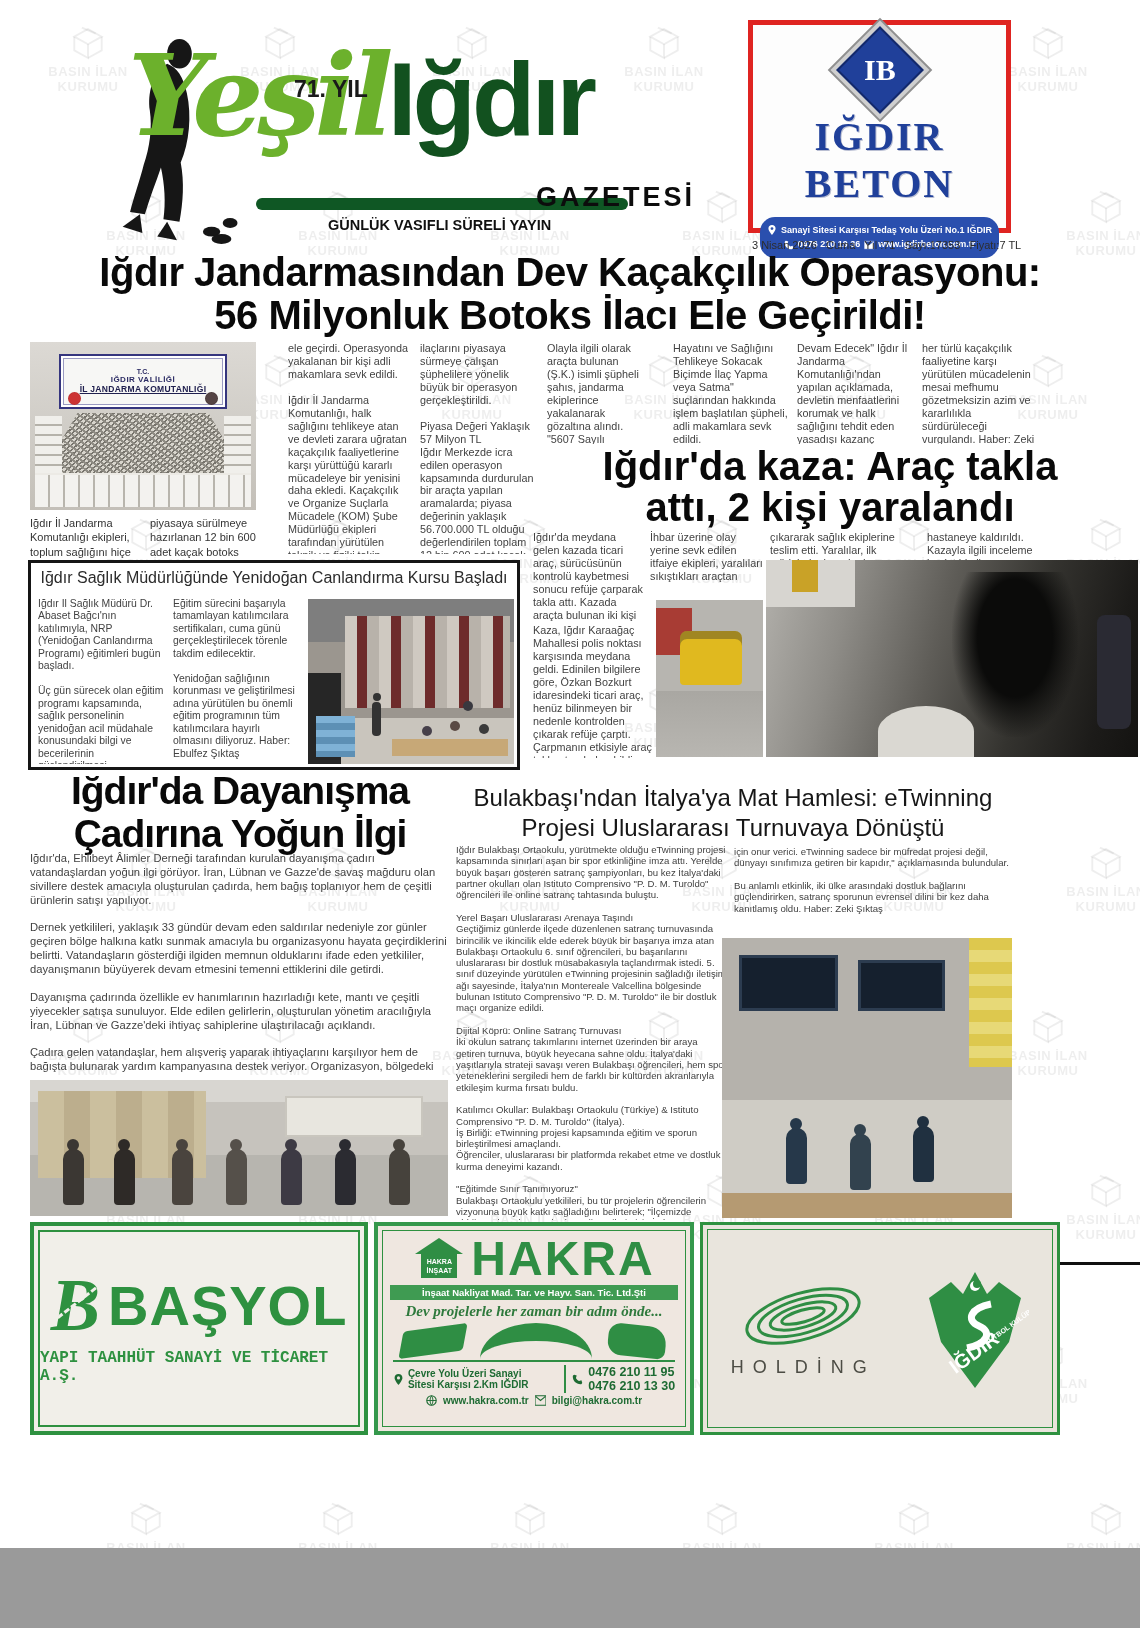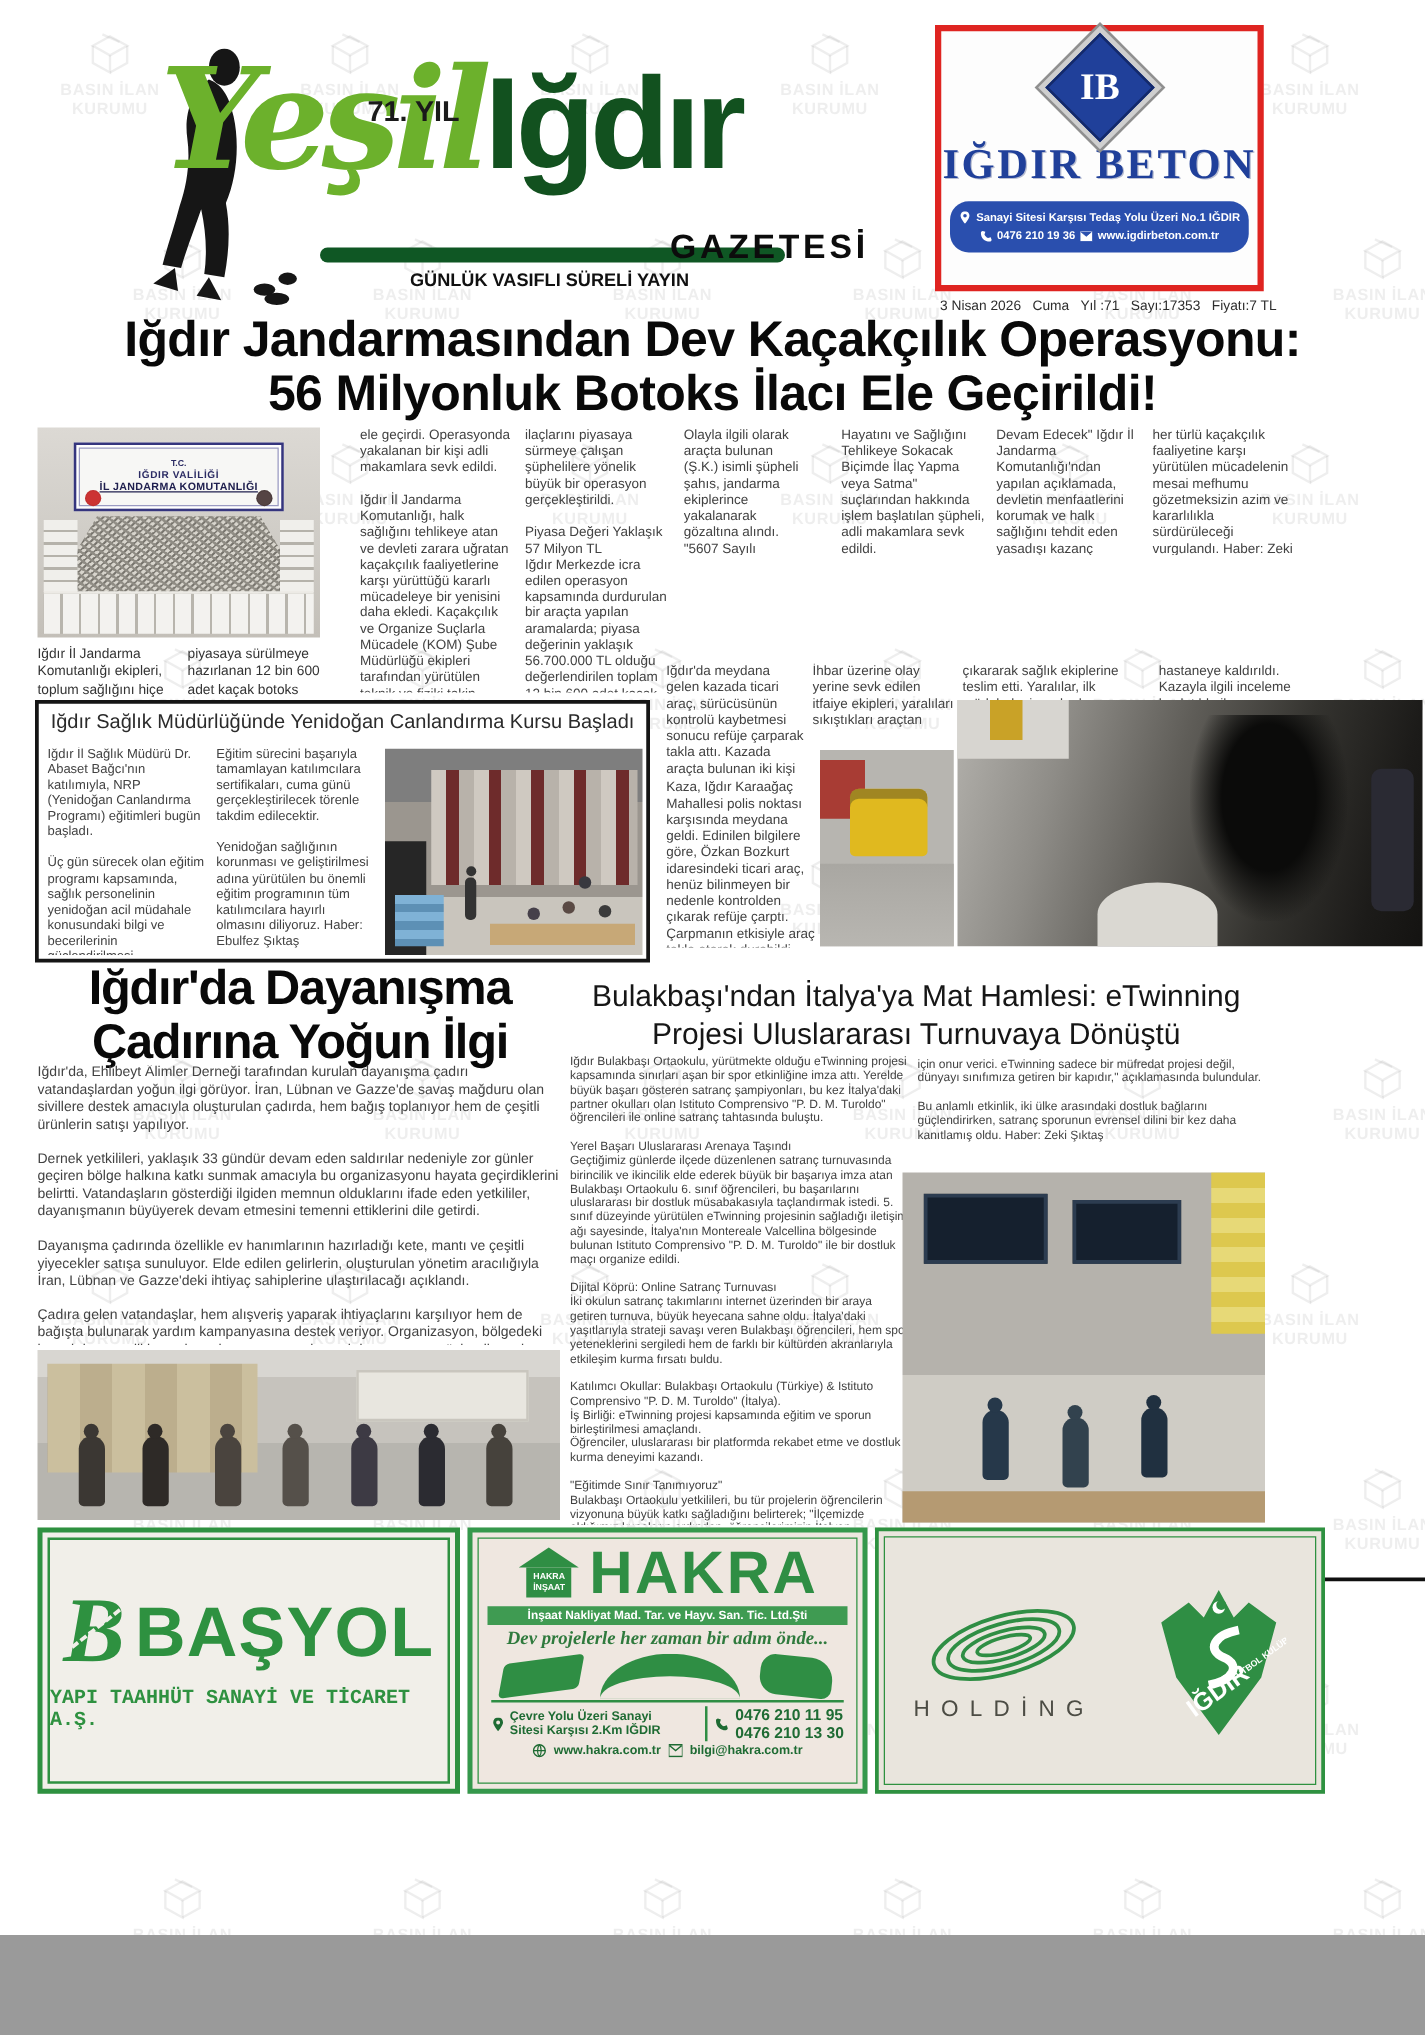--- a/index.html
+++ b/index.html
@@ -27,21 +27,21 @@
   #tagline { left:328px; top:217px; font-size:14.5px; font-weight:700; color:#101010; }
 
   
   #beton { left:748px; top:20px; width:263px; height:213px; border:5px solid #df2421;
            background:#fdfdfd; text-align:center; }
   .ib-diamond { width:62px; height:62px; margin:14px auto 12px; background:#20409a;
                 border:2px solid #13296b; box-shadow:0 0 0 4px #cfcfcf,0 0 0 6px #8f8f8f;
                 transform:rotate(45deg); display:flex; align-items:center; justify-content:center; }
   .ib-diamond span { transform:rotate(-45deg); color:#fff; font-family:"Liberation Serif",serif;
                      font-size:30px; font-weight:bold; }
-  .beton-name { font-family:"Liberation Serif",serif; font-size:34px; font-weight:900;
+  .beton-name { font-family:"Liberation Serif",serif; font-size:40px; font-weight:900;
                 color:#20409a; letter-spacing:2px; text-shadow:1px 1px 0 #b9bed2; }
   .beton-pill { margin:10px 7px 0; background:#2a4fae; border-radius:15px; padding:6px 6px;
                 color:#fff; font-size:9px; font-weight:bold; line-height:1.6; text-align:center; }
   .beton-pill .row { display:flex; align-items:center; justify-content:center; gap:4px; white-space:nowrap;text-align:center; }
   .mini-ic { width:10px; height:10px; fill:#fff; flex:0 0 auto; }
   #dateline { left:752px; top:239px; font-size:11px; color:#2d2d2d; white-space:pre; }
 
   
   #headline1 { left:14px; top:251px; width:1112px; text-align:center; font-size:40px; font-weight:700;
                line-height:1.07; color:#090909; letter-spacing:-.5px; white-space:pre-line; }
@@ -752,20 +752,22 @@
 Iğdır Merkezde icra edilen operasyon kapsamında durdurulan bir araçta yapılan aramalarda; piyasa değerinin yaklaşık 56.700.000 TL olduğu değerlendirilen toplam 12 bin 600 adet kaçak botoks ilacı ele geçirildi.
 
 Şüpheli Gözaltına Alındı</div>
   <div id="b-c3" class="z news txt">Olayla ilgili olarak araçta bulunan (Ş.K.) isimli şüpheli şahıs, jandarma ekiplerince yakalanarak gözaltına alındı. "5607 Sayılı Kaçakçılıkla Mücadele Kanununa Muhalefet" ve "Kişilerin</div>
   <div id="b-c4" class="z news txt">Hayatını ve Sağlığını Tehlikeye Sokacak Biçimde İlaç Yapma veya Satma" suçlarından hakkında işlem başlatılan şüpheli, adli makamlara sevk edildi.
 
 "Mücadelemiz Kararlılıkla</div>
   <div id="b-c5" class="z news txt">Devam Edecek" Iğdır İl Jandarma Komutanlığı'ndan yapılan açıklamada, devletin menfaatlerini korumak ve halk sağlığını tehdit eden yasadışı kazanç odaklarına engel olmak amacıyla,</div>
   <div id="b-c6" class="z news txt">her türlü kaçakçılık faaliyetine karşı yürütülen mücadelenin mesai mefhumu gözetmeksizin azim ve kararlılıkla sürdürüleceği vurgulandı. Haber: Zeki Şıktaş</div>
 
+  <div id="kaza-h" class="z">Iğdır'da kaza: Araç takla
+attı, 2 kişi yaralandı</div>
   <div id="k-c1" class="z news txt">Iğdır'da meydana gelen kazada ticari araç, sürücüsünün kontrolü kaybetmesi sonucu refüje çarparak takla attı. Kazada araçta bulunan iki kişi yaralandı.</div>
   <div id="k-c2" class="z news txt">İhbar üzerine olay yerine sevk edilen itfaiye ekipleri, yaralıları sıkıştıkları araçtan</div>
   <div id="k-c3" class="z news txt">çıkararak sağlık ekiplerine teslim etti. Yaralılar, ilk müdahalenin ardından</div>
   <div id="k-c4" class="z news txt">hastaneye kaldırıldı. Kazayla ilgili inceleme başlatıldı. iha</div>
   <div id="k-c1b" class="z news txt">Kaza, Iğdır Karaağaç Mahallesi polis noktası karşısında meydana geldi. Edinilen bilgilere göre, Özkan Bozkurt idaresindeki ticari araç, henüz bilinmeyen bir nedenle kontrolden çıkarak refüje çarptı. Çarpmanın etkisiyle araç takla atarak durabildi. Araçta bulunan iki kişi kazada çeşitli yerlerinden yaralandı.</div>
 
   <div id="k-photo1" class="z">
     <div class="taxi-truck"></div>
     <div class="taxi-body"></div>
     <div class="taxi-road"></div>

